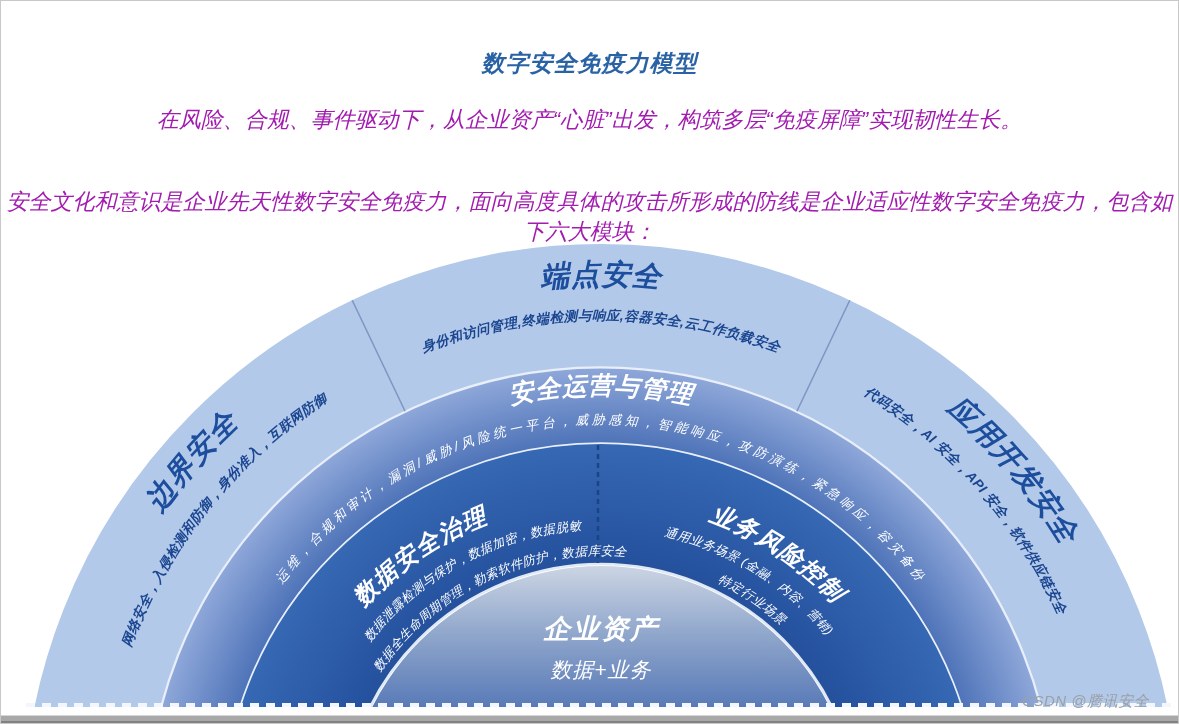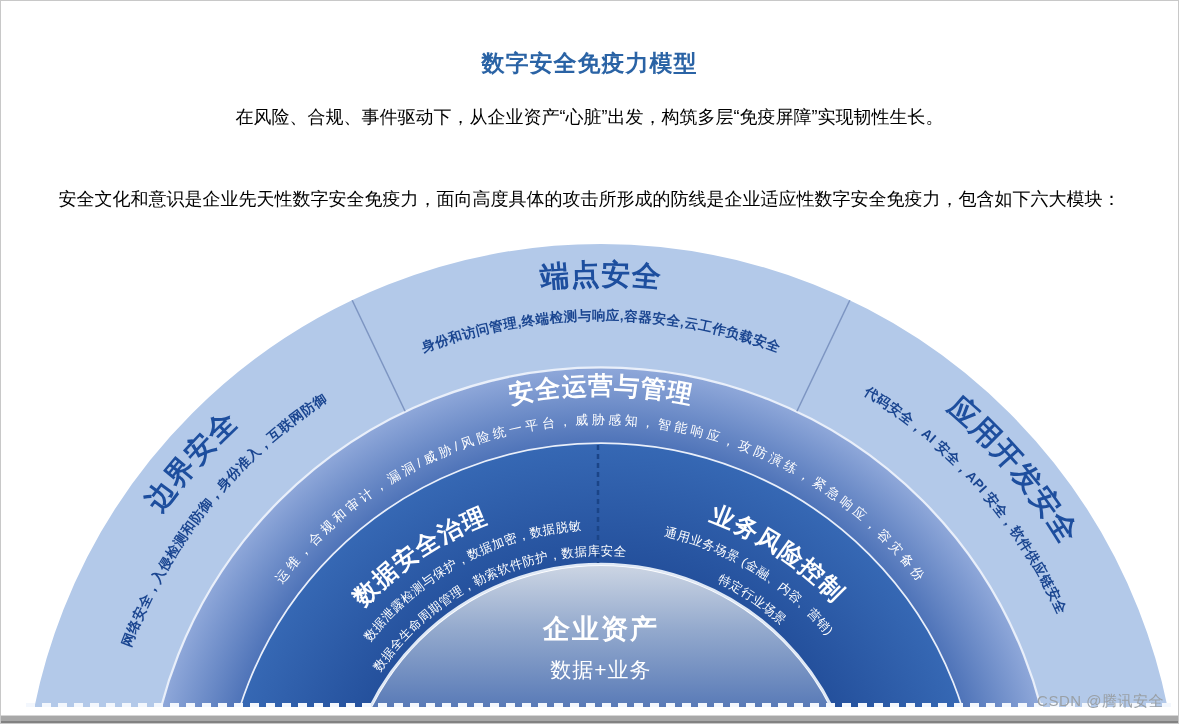--- a/index.html
+++ b/index.html
@@ -1,30 +1,31 @@
 <!DOCTYPE html>
 <html><head>
 <meta charset="utf-8">
 <style>
   html,body{margin:0;padding:0;background:#ffffff;}
   .page{
     position:relative;width:1179px;height:724px;background:#ffffff;
     border:1px solid #c8c8c8;box-sizing:border-box;overflow:hidden;
     font-family:"Liberation Sans","DejaVu Sans",sans-serif;
+    font-style:italic;
   }
   .heading{
     position:absolute;top:47px;left:0;width:100%;text-align:center;
     font-size:23px;font-weight:bold;color:#2a63a5;letter-spacing:1px;
   }
-  .intro{position:absolute;left:0;width:100%;text-align:center;color:#000000;font-size:18px;}
+  .intro{position:absolute;left:0;width:100%;text-align:center;color:#a21caf;font-size:22px;}
   .intro.l1{top:104px;}
   .intro.l2{top:142px;margin-top:44px;}
   .diagram{position:absolute;left:0;top:0;width:1179px;height:724px;}
   .watermark{
-    position:absolute;right:14px;top:691px;font-size:15px;color:#9aa0a6;
+    position:absolute;right:29px;top:691px;font-size:15px;color:#9aa0a6;
     letter-spacing:0.5px;z-index:5;
   }
   .scrollbar{
     position:absolute;left:0;bottom:0;width:100%;height:8px;background:#a8a8a8;
     border-top:1px solid #d6d6d6;border-bottom:2px solid #828282;box-sizing:border-box;z-index:4;
   }
   
   text{font-family:"Liberation Sans","DejaVu Sans",sans-serif;}
   .t-outer-title{font-size:29px;font-weight:bold;fill:#1d4e9e;letter-spacing:1px;}
   .t-outer-sub{font-size:13.5px;font-weight:600;fill:#1a4590;letter-spacing:0.5px;}

